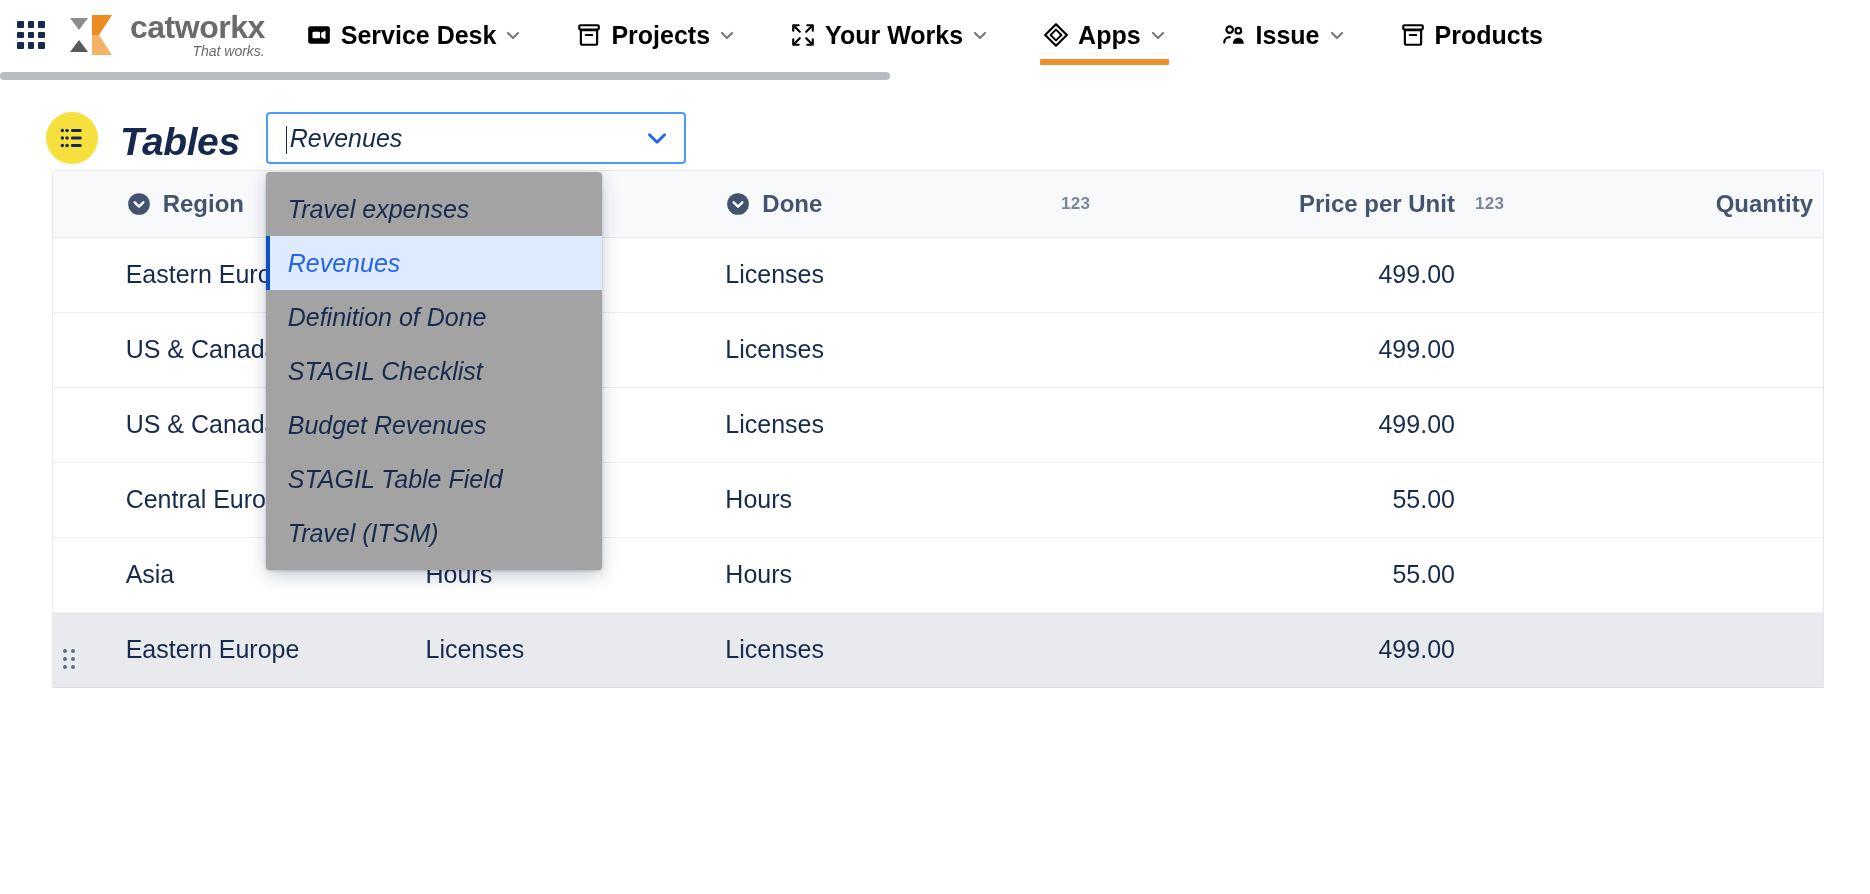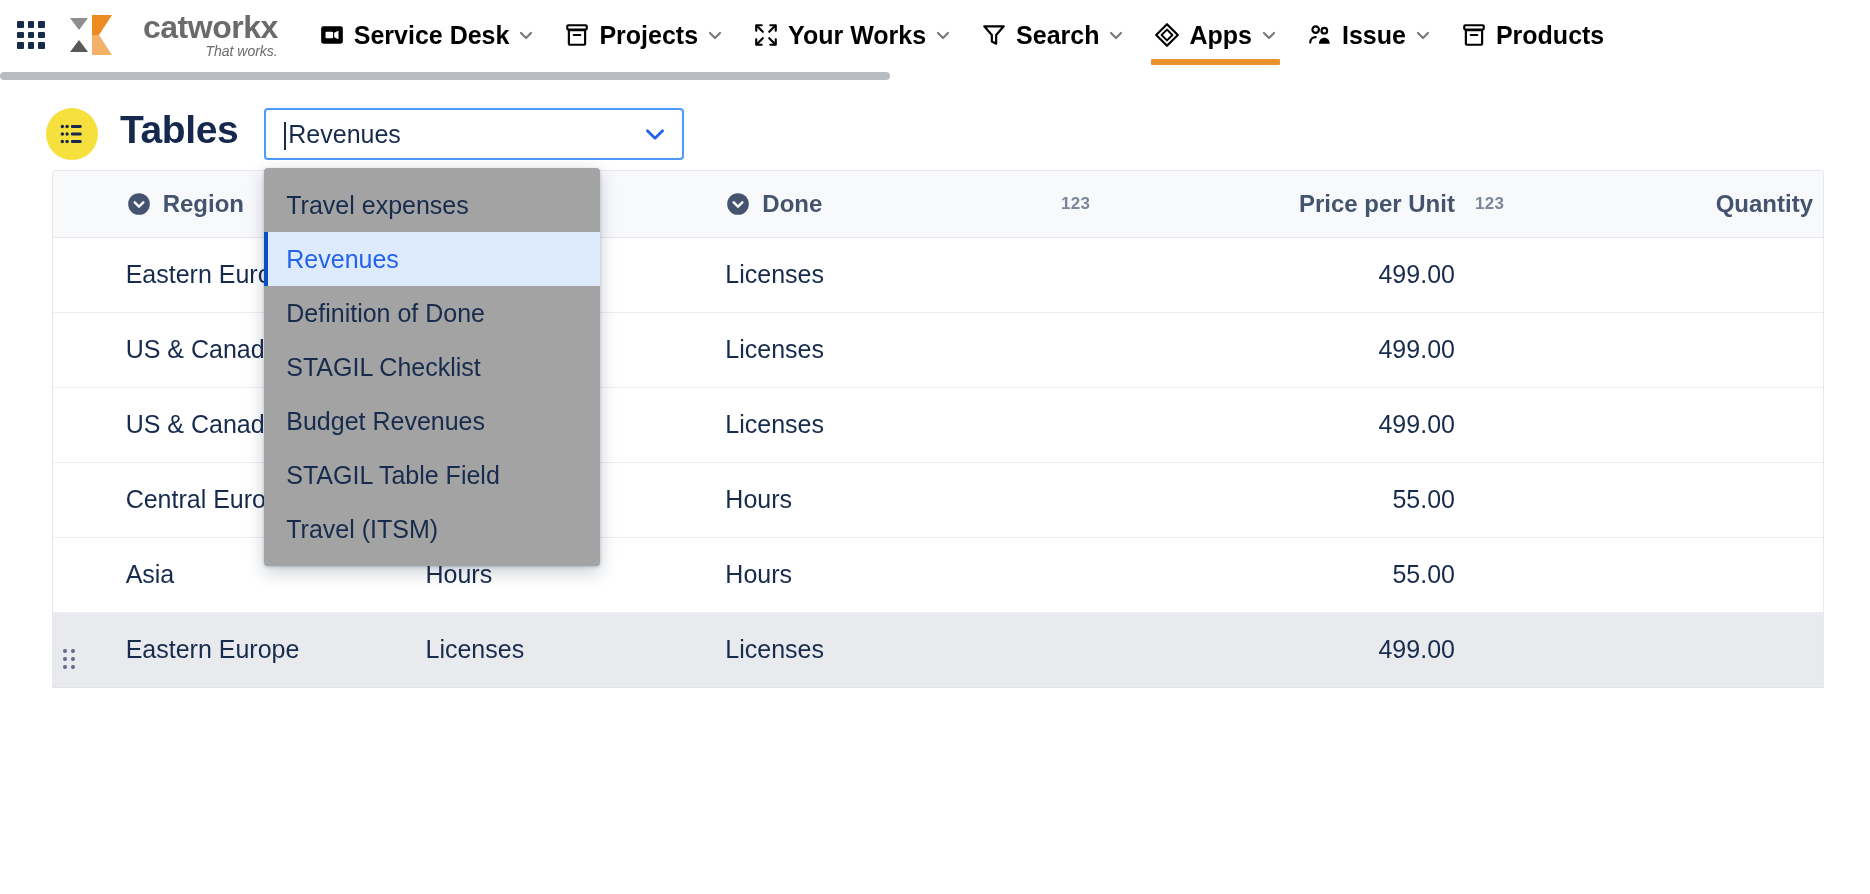--- a/index.html
+++ b/index.html
@@ -38,37 +38,37 @@
     border-radius: 1px;
   }
   .brand {
     display: flex;
     align-items: center;
     margin-left: 20px;
     flex: 0 0 auto;
     cursor: pointer;
   }
   .brand-mark { width: 54px; height: 46px; flex: 0 0 auto; }
-  .brand-text { margin-left: 21px; position: relative; }
+  .brand-text { margin-left: 8px; position: relative; }
   .brand-name {
     font-size: 32px;
     font-weight: bold;
     color: #6b6b6b;
     letter-spacing: -0.5px;
     line-height: 1;
   }
   .brand-tag {
     font-size: 14px;
     font-style: italic;
     color: #6b6b6b;
     text-align: right;
     line-height: 1.1;
     margin-top: 1px;
   }
-  .nav-items { display: flex; align-items: stretch; height: 70px; margin-left: 26px; }
+  .nav-items { display: flex; align-items: stretch; height: 70px; margin-left: 26px; gap: 25px; }
   .nav-item {
     display: flex;
     align-items: center;
     gap: 9px;
     padding: 0 15px;
     height: 70px;
     position: relative;
     cursor: pointer;
     font-size: 25px;
     font-weight: bold;
@@ -97,25 +97,26 @@
     width: 890px;
     height: 8px;
     background: #b9bcc2;
     border-radius: 4px;
     cursor: pointer;
   }
 
   
   .page-head {
     display: flex;
-    align-items: flex-start;
+    align-items: flex-end;
     padding: 26px 0 0 46px;
     height: 82px;
     position: relative;
     z-index: 5;
+    font-style: italic;
   }
   .tables-icon {
     width: 52px; height: 52px;
     border-radius: 50%;
     background: #f5e03e;
     display: flex;
     align-items: center;
     justify-content: center;
     flex: 0 0 auto;
   }
@@ -326,29 +327,20 @@
             <path d="M4 20l5-5"></path>
             <path d="M20 20l-5-5"></path>
         </g>
       </svg>
       <span>Your Works</span>
       <svg class="caret" viewBox="0 0 16 16">
         <path d="M3 6l5 5 5-5" stroke="#7a7a7a" stroke-width="2.2" fill="none" stroke-linecap="round" stroke-linejoin="round"></path>
       </svg>
     </div>
 
-    <div class="nav-item">
-      <svg class="nav-ico" viewBox="0 0 24 24">
-        <path d="M3 4h18l-7 8v8l-4-2v-6z" stroke="#000" stroke-width="2" fill="none" stroke-linejoin="round"></path>
-      </svg>
-      <span>Search</span>
-      <svg class="caret" viewBox="0 0 16 16">
-        <path d="M3 6l5 5 5-5" stroke="#7a7a7a" stroke-width="2.2" fill="none" stroke-linecap="round" stroke-linejoin="round"></path>
-      </svg>
-    </div>
 
     <div class="nav-item active">
       <svg class="nav-ico" viewBox="0 0 24 24">
         <polygon points="12,2 22,12 12,22 2,12" stroke="#000" stroke-width="2" fill="none" stroke-linejoin="round"></polygon>
         <polygon points="12,7 17,12 12,17 7,12" stroke="#000" stroke-width="1.8" fill="none" stroke-linejoin="round"></polygon>
       </svg>
       <span>Apps</span>
       <svg class="caret" viewBox="0 0 16 16">
         <path d="M3 6l5 5 5-5" stroke="#7a7a7a" stroke-width="2.2" fill="none" stroke-linecap="round" stroke-linejoin="round"></path>
       </svg>

